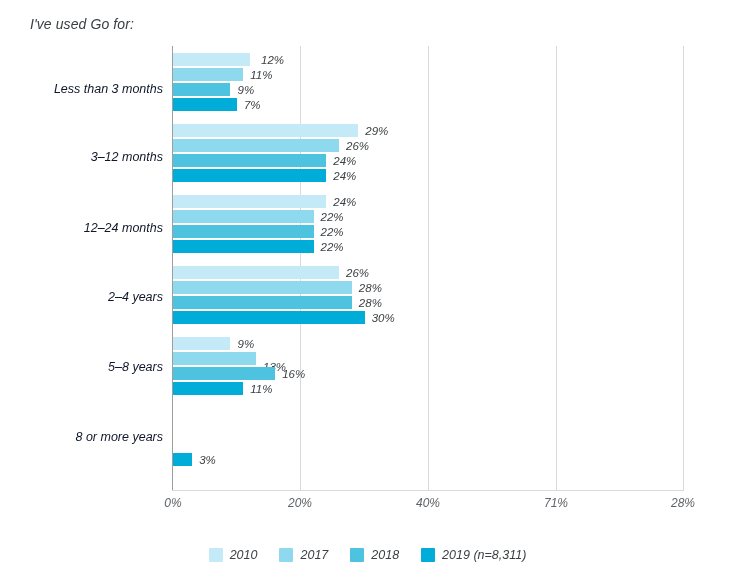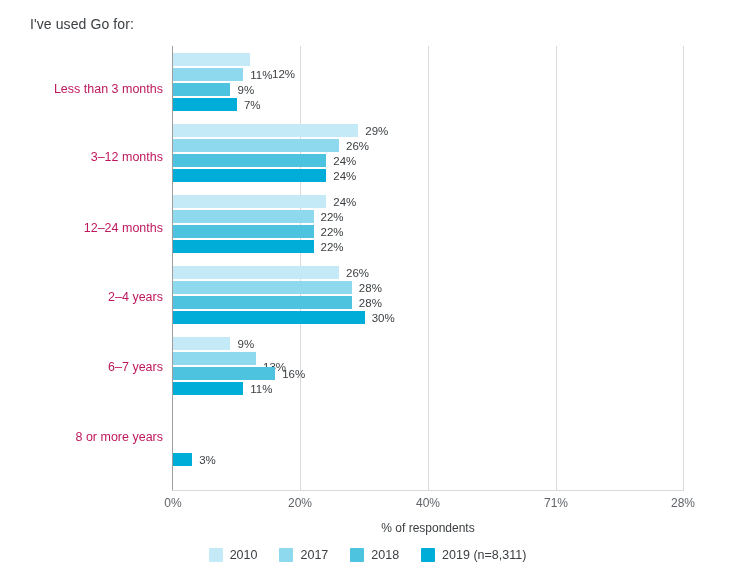--- a/index.html
+++ b/index.html
@@ -11,20 +11,21 @@
     height: 583px;
     background: #ffffff;
     font-family: "Liberation Sans", sans-serif;
     color: #3c4043;
     overflow: hidden;
   }
   #chart-root {
     position: relative;
     width: 735px;
     height: 514px;
+    font-style: italic;
   }
   .chart-title {
     position: absolute;
     left: 30px;
     top: 16px;
     font-size: 14px;
     color: #3c4043;
     letter-spacing: 0.1px;
   }
   
@@ -72,21 +73,21 @@
     left: 172px;
     width: 512px;
     text-align: center;
     font-size: 12px;
     color: #3c4043;
   }
   .cat-label {
     position: absolute;
     right: 0;
     font-size: 12.5px;
-    color: #be185d;
+    color: #0f172a;
     text-align: right;
     white-space: nowrap;
     transform: translateY(-50%);
   }
   .cat-label-wrap {
     position: absolute;
     left: 0;
     width: 163px;
     top: 0;
     height: 583px;
@@ -132,33 +133,33 @@
 
 <div id="chart-root">
 
   <div class="chart-title">I've used Go for:</div>
 
   <div class="cat-label-wrap">
     <div class="cat-label" style="top:89px">Less than 3 months</div>
     <div class="cat-label" style="top:157px">3–12 months</div>
     <div class="cat-label" style="top:228px">12–24 months</div>
     <div class="cat-label" style="top:297px">2–4 years</div>
-    <div class="cat-label" style="top:367px">6–7 years</div>
+    <div class="cat-label" style="top:367px">5–8 years</div>
     <div class="cat-label" style="top:437px">8 or more years</div>
   </div>
 
   <div class="plot-area">
     <div class="axis-line"></div>
     <div class="gridline" style="left:128px"></div>
     <div class="gridline" style="left:256px"></div>
     <div class="gridline" style="left:384px"></div>
     <div class="gridline" style="left:511px"></div>
     <div id="bars-layer">
         <div class="bar" style="left: 1px; top: 7px; width: 76.65px; background: rgb(197, 234, 247);"></div>
-        <div class="bar-label" style="left: 100px; top: 13.5px; margin-top: 14px;">12%</div>
+        <div class="bar-label" style="left: 89px; top: 13.5px;">12%</div>
         <div class="bar" style="left: 1px; top: 22px; width: 70.2625px; background: rgb(143, 217, 239);"></div>
         <div class="bar-label" style="left: 78.2625px; top: 28.5px;">11%</div>
         <div class="bar" style="left: 1px; top: 37px; width: 57.4875px; background: rgb(78, 195, 224);"></div>
         <div class="bar-label" style="left: 65.4875px; top: 43.5px;">9%</div>
         <div class="bar" style="left: 1px; top: 52px; width: 63.875px; background: rgb(0, 173, 216);"></div>
         <div class="bar-label" style="left: 71.875px; top: 58.5px;">7%</div>
         <div class="bar" style="left: 1px; top: 78px; width: 185.238px; background: rgb(197, 234, 247);"></div>
         <div class="bar-label" style="left: 193.238px; top: 84.5px;">29%</div>
         <div class="bar" style="left: 1px; top: 93px; width: 166.075px; background: rgb(143, 217, 239);"></div>
         <div class="bar-label" style="left: 174.075px; top: 99.5px;">26%</div>
@@ -195,21 +196,20 @@
       </div>
   </div>
 
   <div class="x-axis-baseline"></div>
   <div class="x-tick-label" style="left:173px">0%</div>
   <div class="x-tick-label" style="left:300px">20%</div>
   <div class="x-tick-label" style="left:428px">40%</div>
   <div class="x-tick-label" style="left:556px">71%</div>
   <div class="x-tick-label" style="left:683px">28%</div>
 
-  <div class="x-axis-title">% of respondents</div>
 
   <div class="legend" id="legend">
       <div class="legend-item">
         <span class="legend-swatch" style="background: rgb(197, 234, 247);"></span>
         <span>2010</span>
       </div>
       <div class="legend-item">
         <span class="legend-swatch" style="background: rgb(143, 217, 239);"></span>
         <span>2017</span>
       </div>

